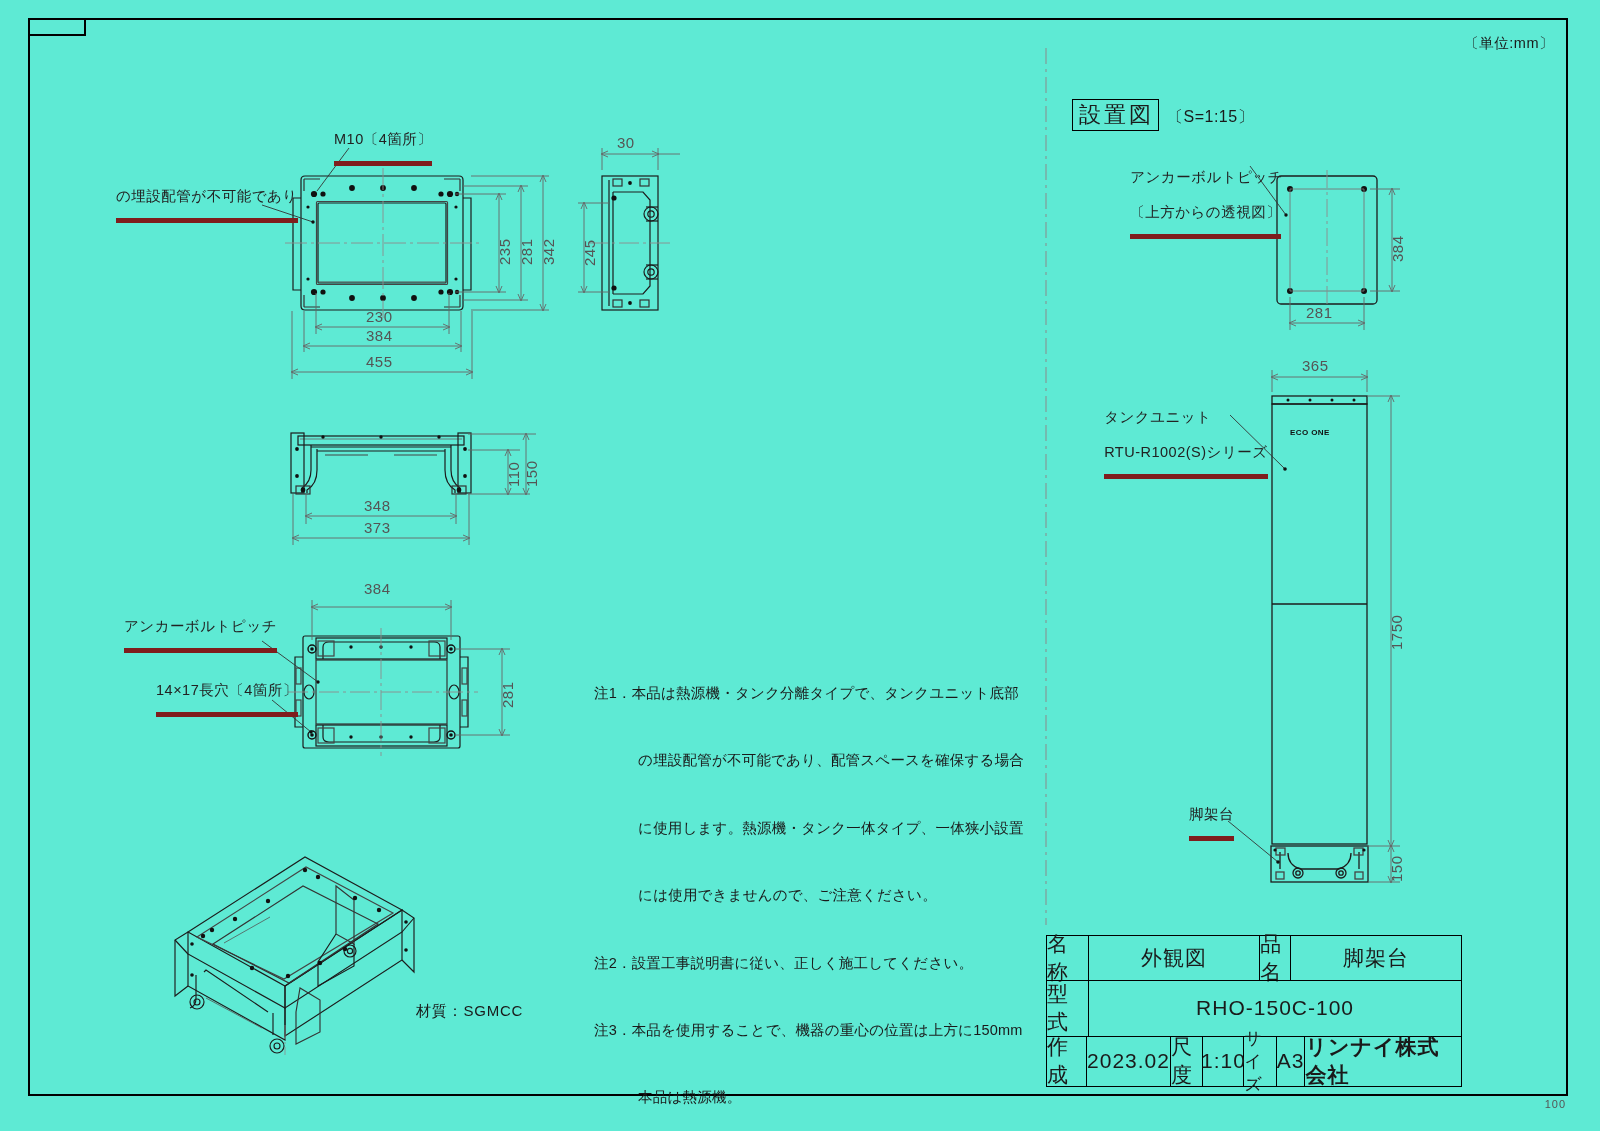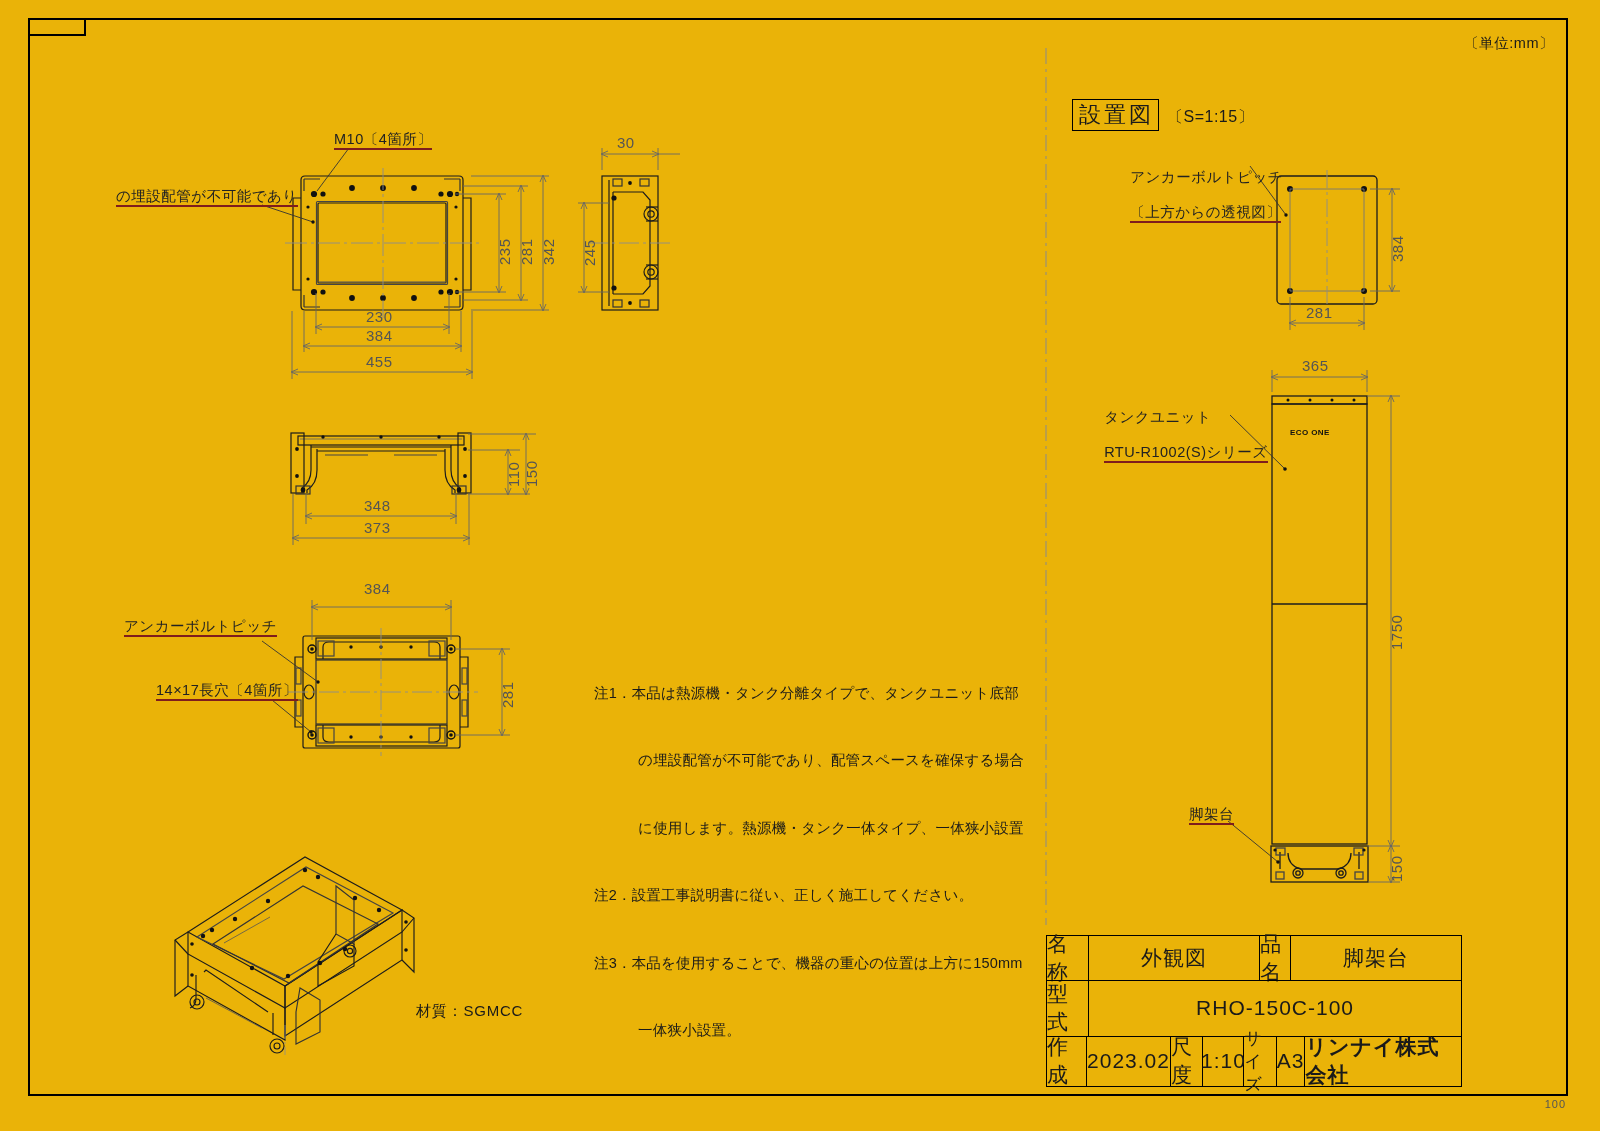--- a/index.html
+++ b/index.html
@@ -3,35 +3,35 @@
 <meta charset="utf-8">
 <title>RHO-150C-100</title>
 <style>
   html,body{margin:0;padding:0;background:#ffffff;}
   body{
     width:1600px;height:1131px;
     font-family:"Liberation Sans","DejaVu Sans",sans-serif;
     color:#1a1a1a;
     overflow:hidden;
   }
-  #sheet{position:relative;width:1600px;height:1131px;background:#eab308;}
+  #sheet{position:relative;width:1600px;height:1131px;background:#5eead4;}
 
   
   .frame-outer{
     position:absolute;left:28px;top:18px;width:1540px;height:1078px;
     border:2px solid #000;box-sizing:border-box;
   }
   .frame-notch{
     position:absolute;left:28px;top:18px;width:58px;height:18px;
     border-right:2px solid #000;border-bottom:2px solid #000;box-sizing:border-box;
   }
   .dim{position:absolute;white-space:pre;font-size:15px;color:#555;letter-spacing:.5px;}
   .dim-v{transform-origin:0 0;transform:rotate(-90deg);}
   .lbl{position:absolute;white-space:pre;font-size:14.5px;color:#222;letter-spacing:.5px;}
-  .lbl u{text-decoration:none;border-bottom:2px solid #7f1d1d;padding-bottom:1px;}
+  .lbl u{text-decoration:none;border-bottom:5px solid #7f1d1d;padding-bottom:14px;}
 
   svg{position:absolute;left:0;top:0;overflow:visible;}
 
   
   .tb{position:absolute;left:1046px;top:935px;width:416px;height:152px;
       border:1.6px solid #000;box-sizing:border-box;}
   .tb .row{position:absolute;left:0;right:0;display:flex;}
   .tb .cell{border-right:1.4px solid #000;box-sizing:border-box;
       display:flex;align-items:center;justify-content:center;
       font-size:21px;letter-spacing:1px;}
@@ -504,23 +504,24 @@
   <div class="lbl" style="left:156px;top:681px;"><u>14×17長穴〔4箇所〕</u></div>
   <div class="dim" style="left:364px;top:580px;">384</div>
   <div class="dim dim-v" style="left:499px;top:708px;">281</div>
 
   <div class="material" style="left:416px;top:1002px;">材質：SGMCC</div>
 
   <div class="notes" style="left:594px;top:637px;">
     <div>注1．本品は熱源機・タンク分離タイプで、タンクユニット底部</div>
     <div>　　　の埋設配管が不可能であり、配管スペースを確保する場合</div>
     <div>　　　に使用します。熱源機・タンク一体タイプ、一体狭小設置</div>
+    <div>　　　には使用できませんので、ご注意ください。</div>
     <div>注2．設置工事説明書に従い、正しく施工してください。</div>
     <div>注3．本品を使用することで、機器の重心の位置は上方に150mm</div>
-    <div>　　　一体狭小設置。</div>
+    <div>　　　本品は熱源機。</div>
   </div>
 
   <div class="secthead" style="left:1072px;top:100px;">
     <span class="box">設置図</span><span class="sect-scale" style="margin-left:8px;">〔S=1:15〕</span>
   </div>
 
   <div class="lbl" style="left:1112px;top:152px;">
     <span>アンカーボルトピッチ</span><br>
     <u>〔上方からの透視図〕</u>
   </div>

